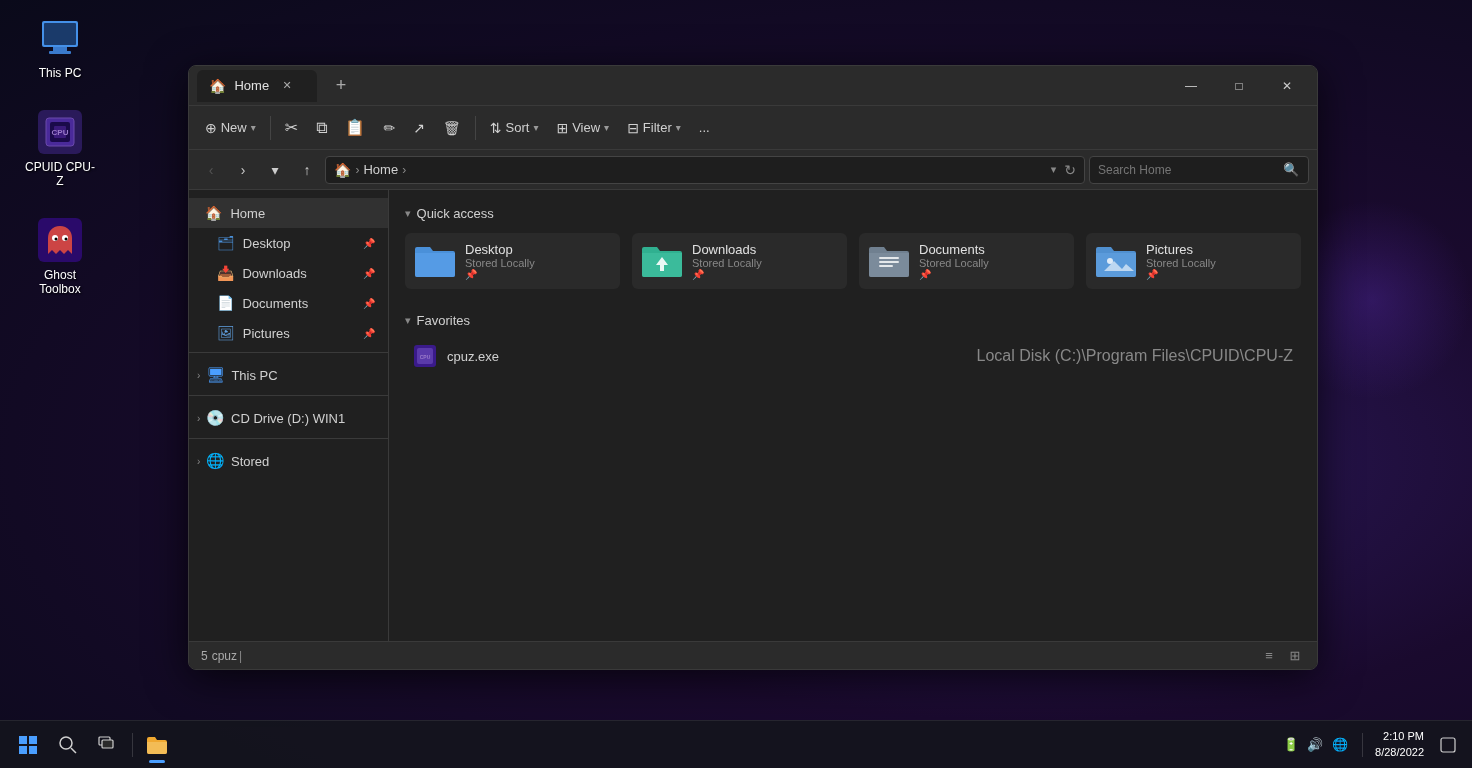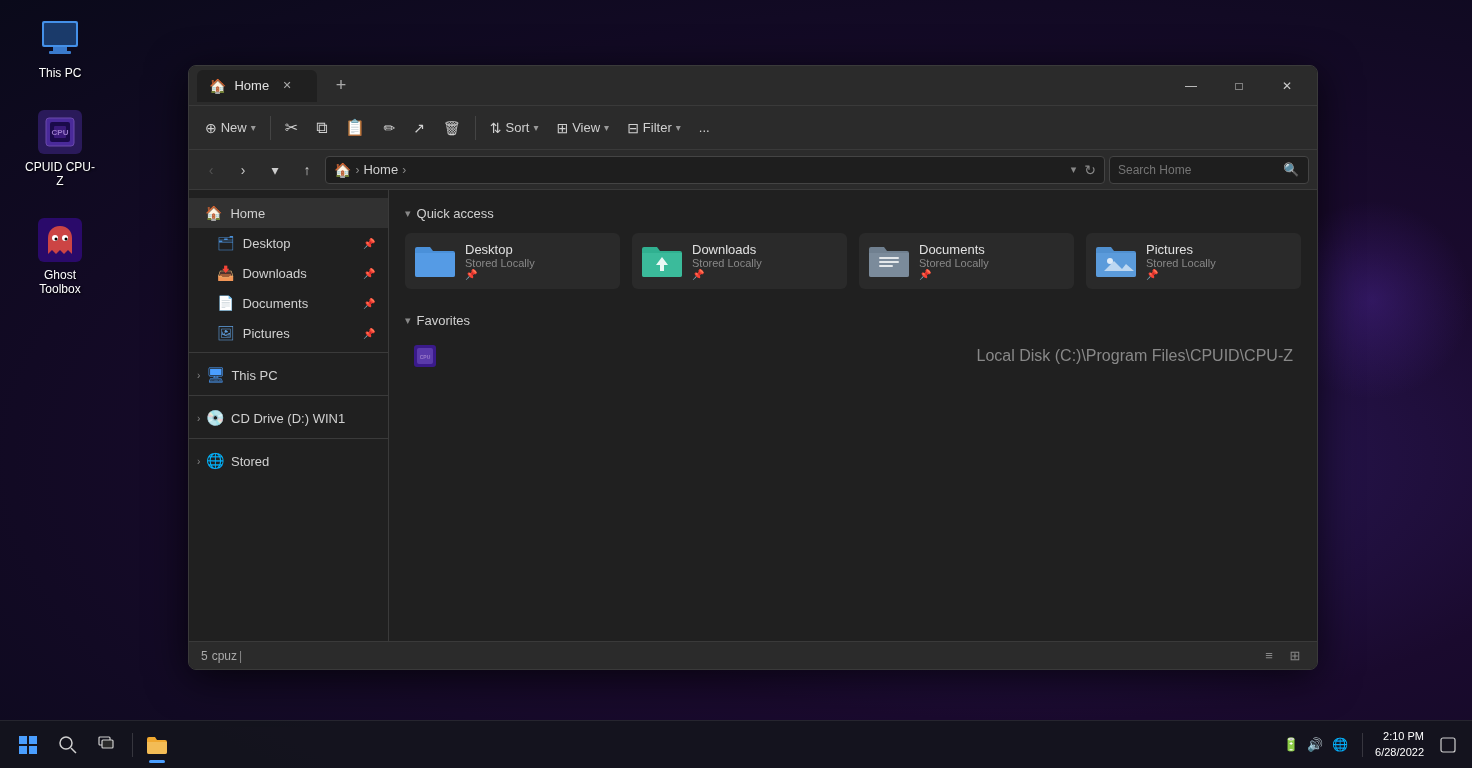--- a/index.html
+++ b/index.html
@@ -261,21 +261,21 @@
       gap: 4px;
       cursor: pointer;
     }
     .breadcrumb-home { font-size: 14px; color: #e0a060; }
     .breadcrumb-sep { color: #888; font-size: 12px; }
     .breadcrumb-text { color: #d0d0d0; font-size: 13px; }
     .address-spacer { flex: 1; }
     .address-dropdown { color: #888; font-size: 11px; cursor: pointer; }
     .address-refresh { color: #888; font-size: 14px; margin-left: 4px; cursor: pointer; }
     .search-box {
-      width: 200px;
+      width: 220px;
       height: 28px;
       background: #1e1e1e;
       border: 1px solid #444;
       border-radius: 4px;
       display: flex;
       align-items: center;
       padding: 0 8px;
       gap: 4px;
     }
     .search-box input {
@@ -733,20 +733,21 @@
 
       <div class="favorites-list">
         <div class="fav-item">
           <div class="fav-icon">
             <svg width="22" height="22" viewBox="0 0 22 22">
               <rect width="22" height="22" rx="3" fill="#3a1a8a"></rect>
               <rect x="3" y="3" width="16" height="16" rx="2" fill="#5a3aaa"></rect>
               <text x="11" y="14" text-anchor="middle" font-size="5" fill="#9a7aca" font-weight="bold">CPU</text>
             </svg>
           </div>
+          <span class="fav-name">cpuz.exe</span>
           <span class="fav-path">Local Disk (C:)\Program Files\CPUID\CPU-Z</span>
         </div>
       </div>
 
     </div>
   </div>
 
   <div class="status-bar">
     <span>5</span>
     <span style="margin-left:4px">cpuz</span>
@@ -789,21 +790,21 @@
 
   <div class="taskbar-right">
     <div class="taskbar-tray">
       <span style="font-size:13px;cursor:pointer;padding:2px">🔋</span>
       <span style="font-size:13px;cursor:pointer;padding:2px">🔊</span>
       <span style="font-size:13px;cursor:pointer;padding:2px">🌐</span>
     </div>
     <div class="taskbar-sep"></div>
     <div class="taskbar-time" style="cursor:pointer">
       <div>2:10 PM</div>
-      <div>6/28/2022</div>
+      <div>8/28/2022</div>
     </div>
     <div class="taskbar-notification">
       <svg width="16" height="16" viewBox="0 0 16 16">
         <rect x="1" y="1" width="14" height="14" rx="2" fill="none" stroke="#d0d0d0" stroke-width="1.2"></rect>
       </svg>
     </div>
   </div>
 </div>
 
 </body></html>

